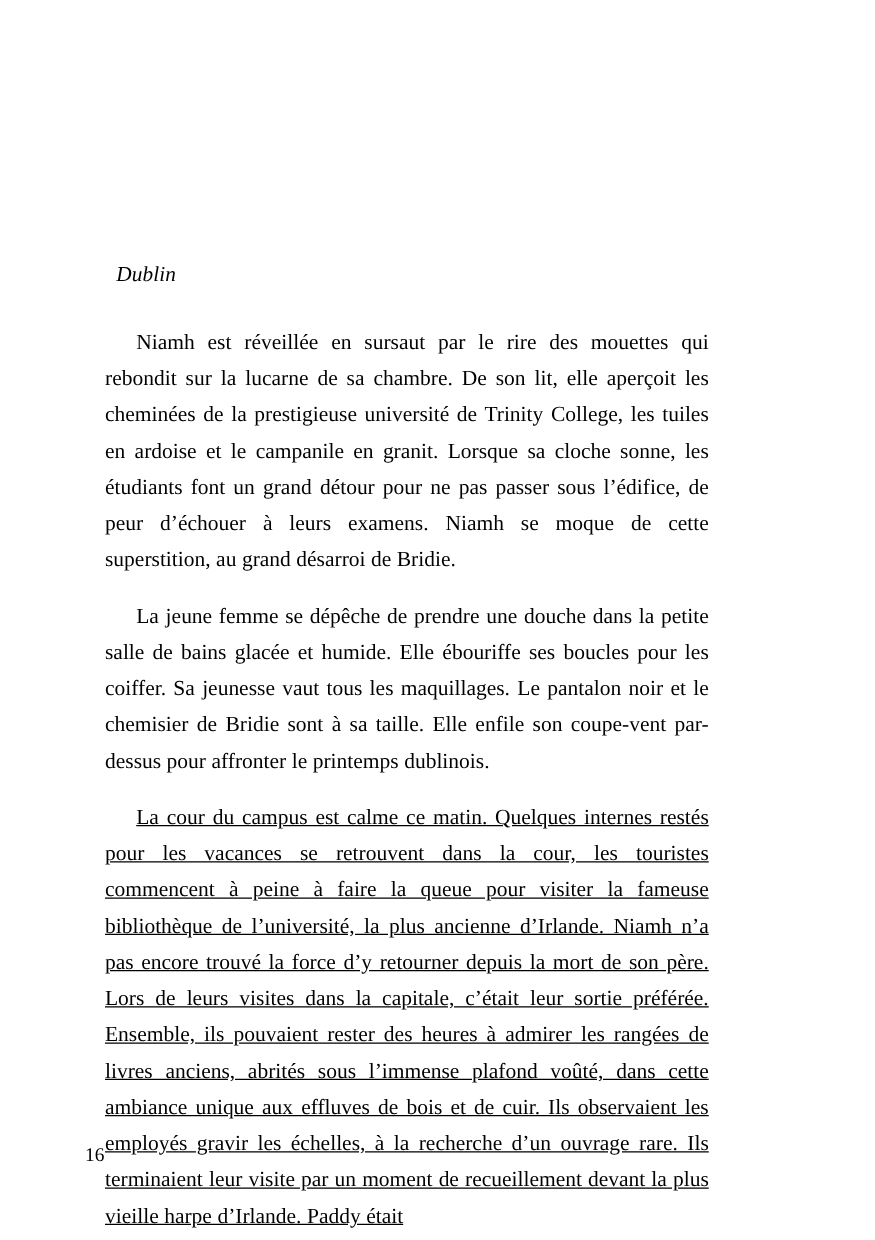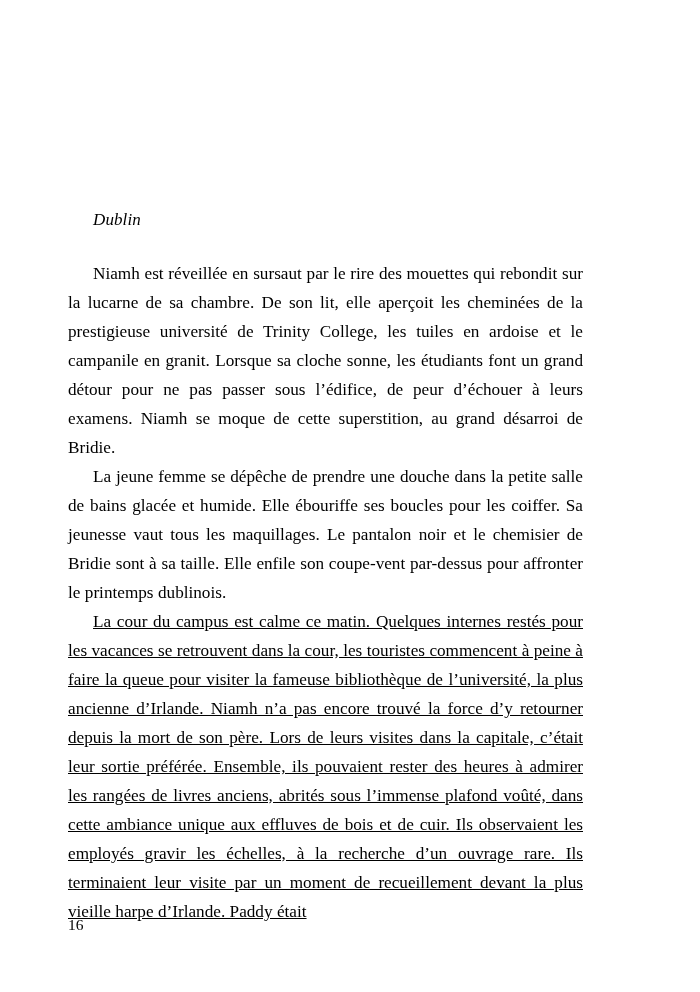--- a/index.html
+++ b/index.html
@@ -42,21 +42,21 @@
     text-align: left;
     letter-spacing: 0.1px;
   }
 
   .body-par {
     font-size: 17.2px;
     line-height: 29px;
     text-align: justify;
     text-justify: inter-word;
     text-indent: 25px;
-    margin: 0;
+    margin: 16px;
     hyphens: none;
     -webkit-hyphens: none;
     word-spacing: 0.1px;
   }
 
   .body-par.last {
     text-align: justify;
     text-decoration: underline;
   }
 

